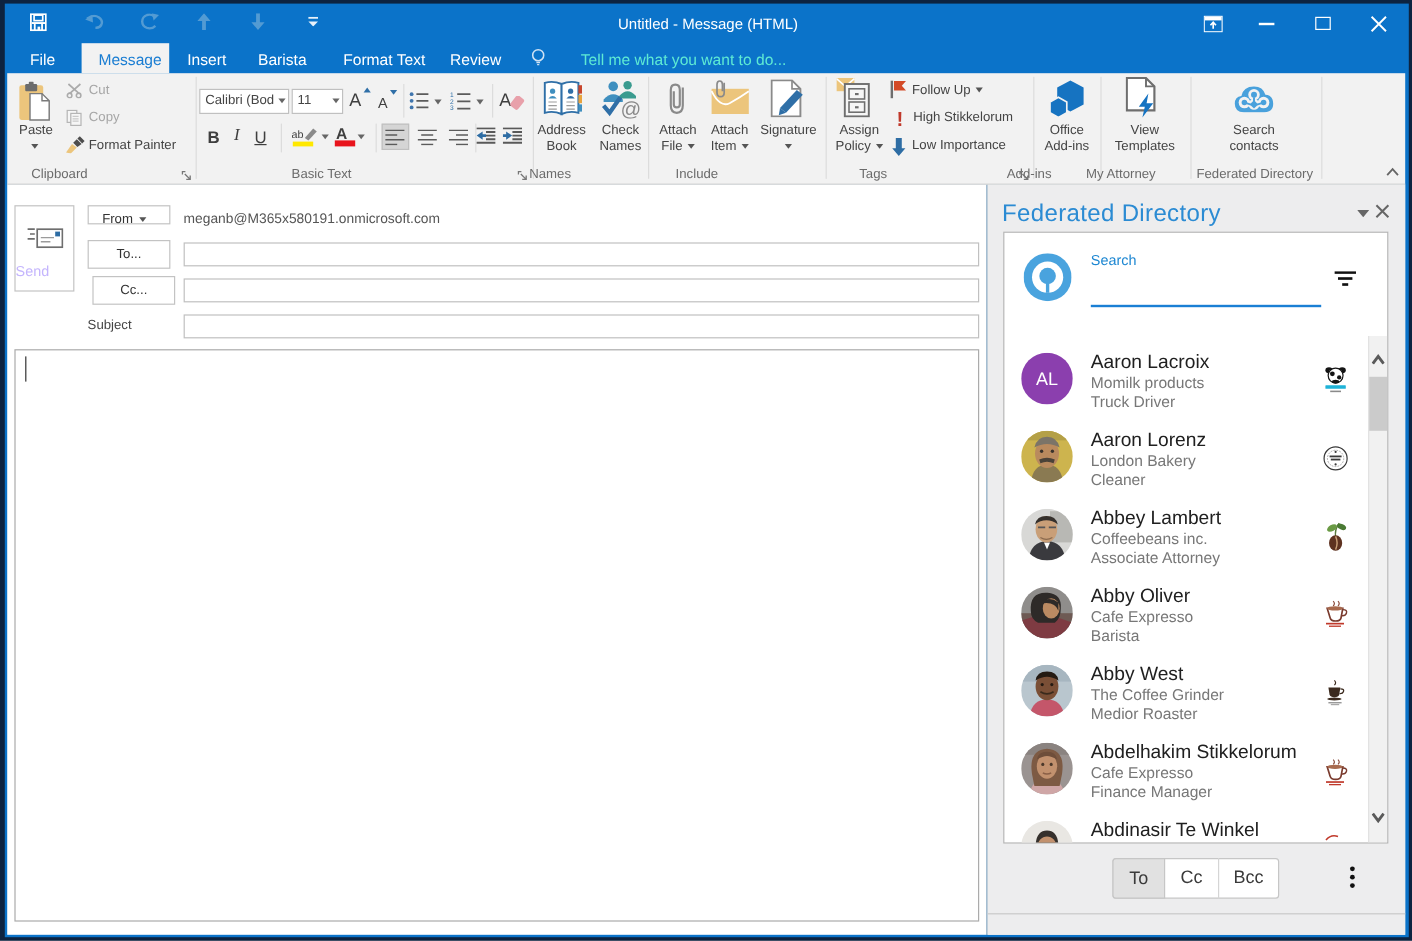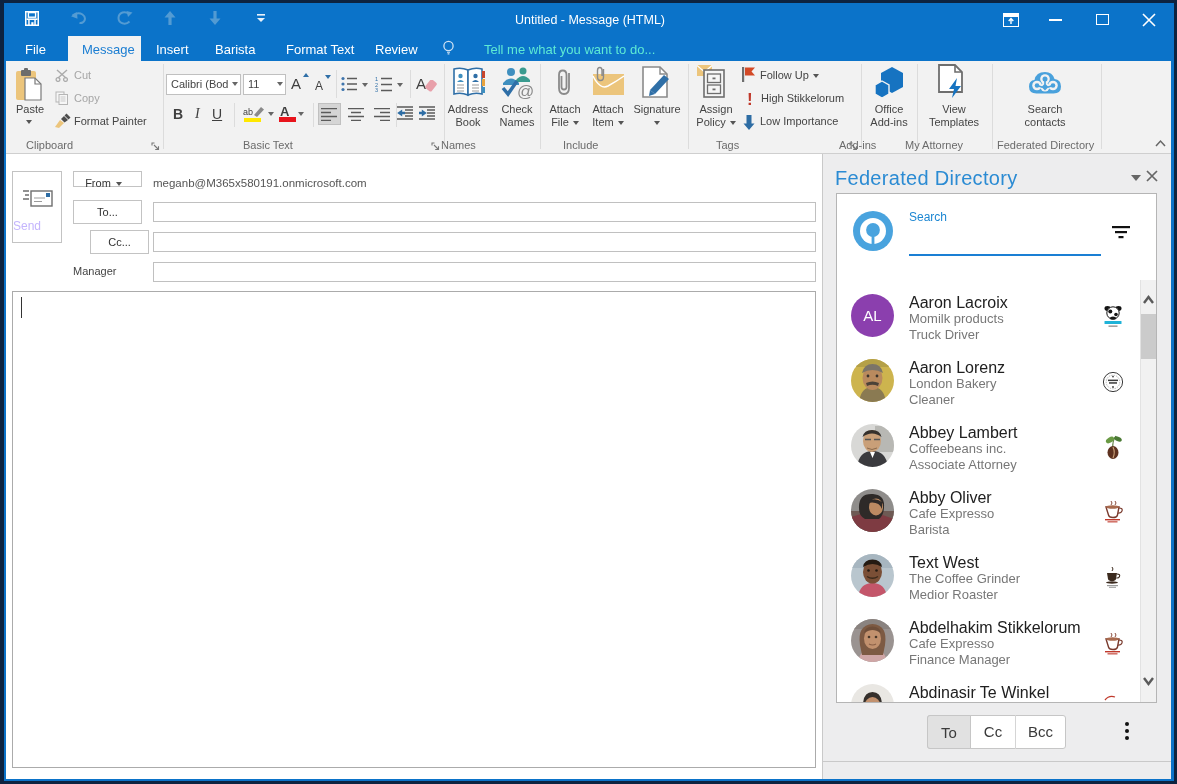--- a/index.html
+++ b/index.html
@@ -297,25 +297,25 @@
 <div class="a fbtn" style="left:12px;top:171px;width:50px;height:72px"></div>
 <svg class="a" style="left:22px;top:190px" width="31" height="22" viewBox="0 0 31 22">
   <path d="M1 1 h6 M3 5 h4 M1 9 h6" stroke="#6e6e6e" stroke-width="1.4"></path>
   <rect x="9" y="1" width="21" height="15" fill="#fff" stroke="#6e6e6e" stroke-width="1.4"></rect>
   <rect x="24" y="3" width="4" height="4" fill="#2e6da4"></rect>
   <path d="M12 8 h11 M12 11.5 h8" stroke="#9b9b9b" stroke-width="1.2"></path>
 </svg>
 <div class="a" style="left:12px;top:219px;width:30px;text-align:center;font-size:12px;color:#c4b5fd">Send</div>
 <div class="a fbtn" style="left:73px;top:171px;width:69px;height:16px;line-height:22px;padding-right:8px">From <span class="dn1" style="margin-left:2px"></span></div>
 <div class="a fbtn" style="left:73px;top:200px;width:69px;height:24px;line-height:22px">To...</div>
-<div class="a fbtn" style="left:90px;top:230px;width:59px;height:24px;line-height:22px">Cc...</div>
+<div class="a fbtn" style="left:77px;top:230px;width:69px;height:24px;line-height:22px">Cc...</div>
 <div class="a" style="left:153px;top:177px;color:#555;font-size:11.5px">meganb@M365x580191.onmicrosoft.com</div>
 <div class="a field" style="left:153px;top:202px;width:663px;height:20px"></div>
 <div class="a field" style="left:153px;top:232px;width:663px;height:20px"></div>
-<div class="a rowtxt" style="left:73px;top:265px;color:#444">Manager</div>
+<div class="a rowtxt" style="left:73px;top:265px;color:#444">Subject</div>
 <div class="a field" style="left:153px;top:262px;width:663px;height:20px"></div>
 <div class="a" style="left:12px;top:291px;width:804px;height:477px;background:#fff;border:1px solid #ababab"></div>
 <div class="a" style="left:21px;top:297px;width:1px;height:21px;background:#333"></div>
 
 <div class="a panel"></div>
 <div class="a" style="left:822px;top:154px;width:1px;height:625px;background:#c9c9c9"></div>
 
 <div class="a panel"></div>
 <div class="a" style="left:835px;top:167px;font-size:20px;color:#2b8bd3;letter-spacing:0.3px">Federated Directory</div>
 <svg class="a" style="left:1131px;top:175px" width="10" height="6" viewBox="0 0 10 6">
@@ -458,21 +458,21 @@
       <rect width="43" height="43" fill="#b9c6ce"></rect>
       <rect x="0" y="0" width="43" height="14" fill="#a7b6c0"></rect>
       <path d="M7 43 Q9 29 21.5 29 Q34 29 36 43 Z" fill="#c4566a"></path>
       <ellipse cx="21.5" cy="18" rx="9.5" ry="11.5" fill="#7a4f36"></ellipse>
       <path d="M12 13 Q13 5.5 21.5 5.5 Q30 5.5 31 13 Q26 10 21.5 10 Q17 10 12 13 Z" fill="#241a12"></path>
       <path d="M16 22.5 Q21.5 26 27 22.5" stroke="#3a2a1c" stroke-width="1.4" fill="none"></path>
       <circle cx="17.5" cy="16.5" r="1.3" fill="#241a12"></circle>
         <circle cx="25.5" cy="16.5" r="1.3" fill="#241a12"></circle>
     </g>
   </svg>
-  <div class="a pname" style="left:72px;top:360px">Text West</div>
+  <div class="a pname" style="left:72px;top:360px">Abby West</div>
   <div class="a psub" style="left:72px;top:377px">The Coffee Grinder<br>Medior Roaster</div>
   <svg class="a" style="left:266px;top:372px" width="20" height="22" viewBox="0 0 20 22">
     <path d="M9 1 Q11 3 9 5" stroke="#3b2a1e" stroke-width="1" fill="none"></path>
     <path d="M4 7 h10 l-1 6 q-0.5 2 -4 2 q-3.5 0 -4 -2 Z" fill="#3b2a1e"></path>
     <path d="M14 8 q3.5 0 2.5 2.5 q-0.7 1.8 -3.2 1.5" stroke="#3b2a1e" stroke-width="1.1" fill="none"></path>
     <ellipse cx="9" cy="16.5" rx="6" ry="1.2" fill="#3b2a1e"></ellipse>
     <rect x="4" y="19" width="11" height="1.2" fill="#9a9a9a"></rect>
     <rect x="6" y="20.8" width="7" height="1" fill="#9a9a9a"></rect>
   </svg>
 

